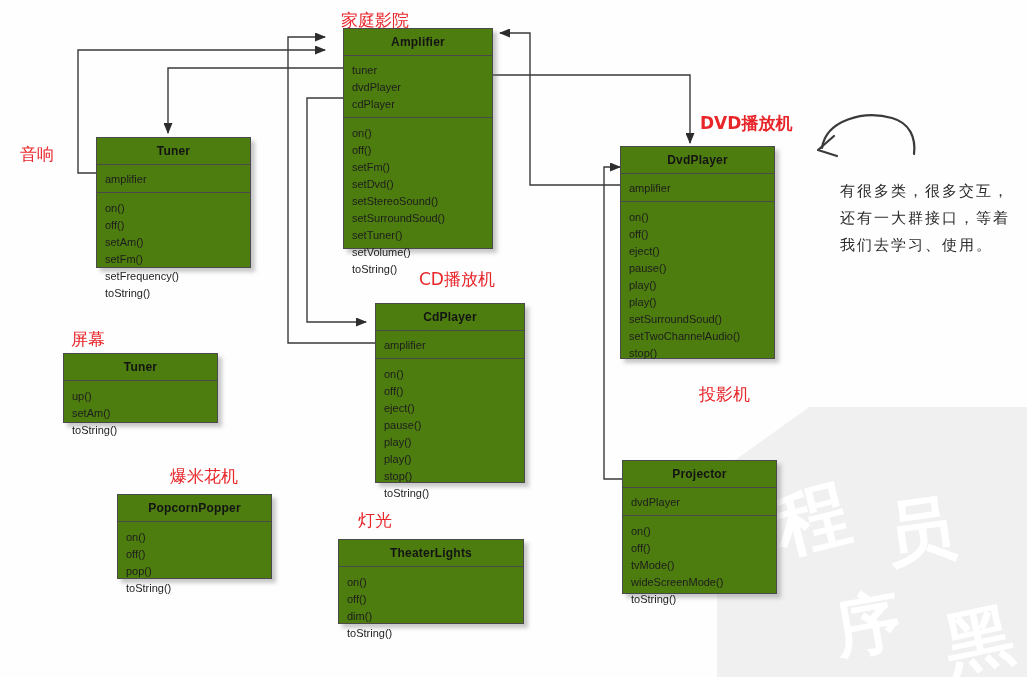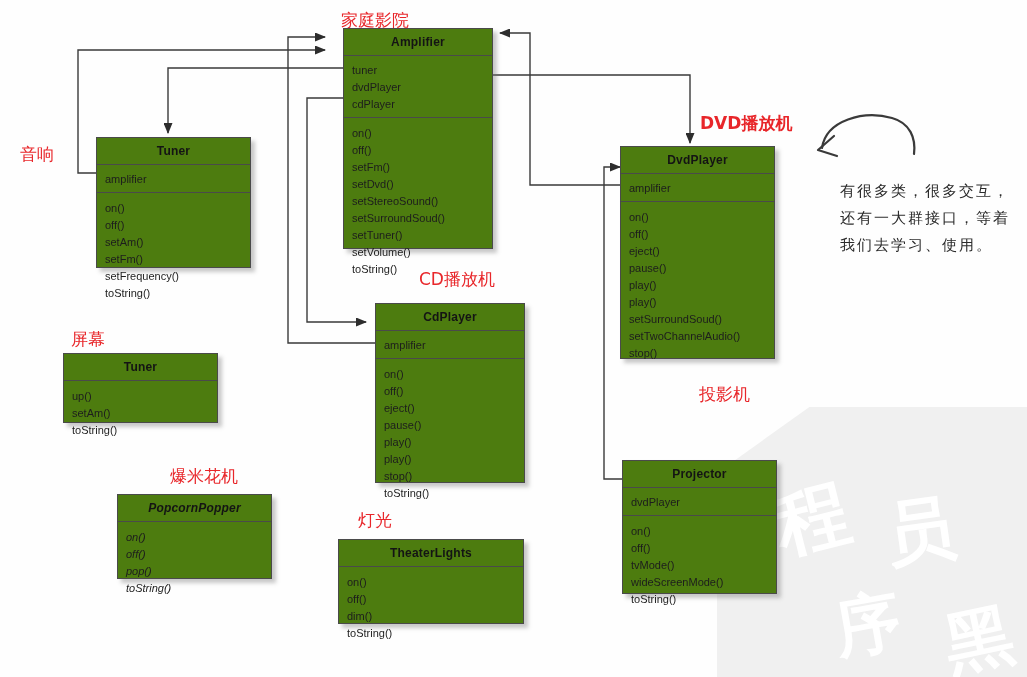--- a/index.html
+++ b/index.html
@@ -221,21 +221,21 @@
 
   <div class="uml no-attrs" style="left:63px; top:353px; width:155px; height:70px;">
     <div class="title">Tuner</div>
     <div class="ops">
       <div class="row">up()</div>
       <div class="row">setAm()</div>
       <div class="row">toString()</div>
     </div>
   </div>
 
-  <div class="uml no-attrs" style="left:117px; top:494px; width:155px; height:85px;font-style:italic;">
+  <div class="uml no-attrs" style="left:117px; top:494px; width:155px; height:85px;">
     <div class="title">PopcornPopper</div>
     <div class="ops">
       <div class="row">on()</div>
       <div class="row">off()</div>
       <div class="row">pop()</div>
       <div class="row">toString()</div>
     </div>
   </div>
 
   <div class="uml no-attrs" style="left:338px; top:539px; width:186px; height:85px;">

